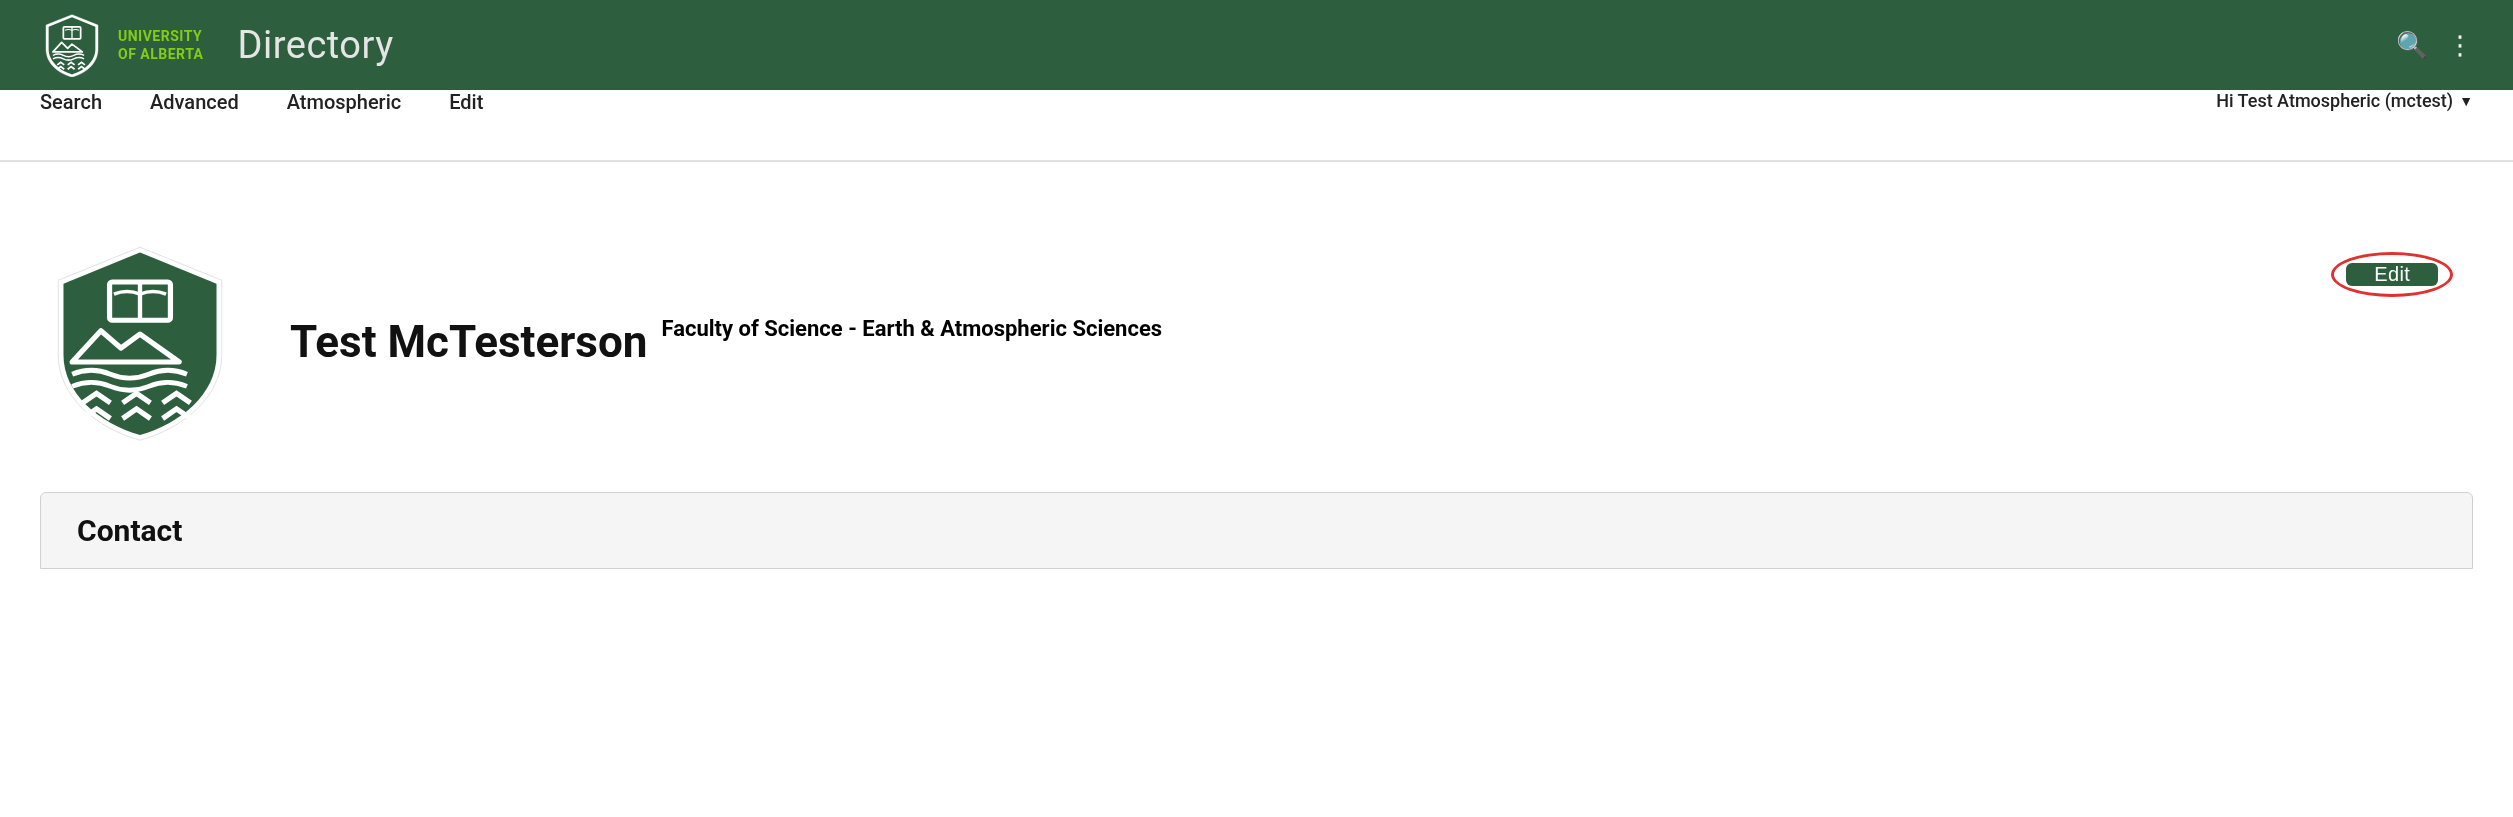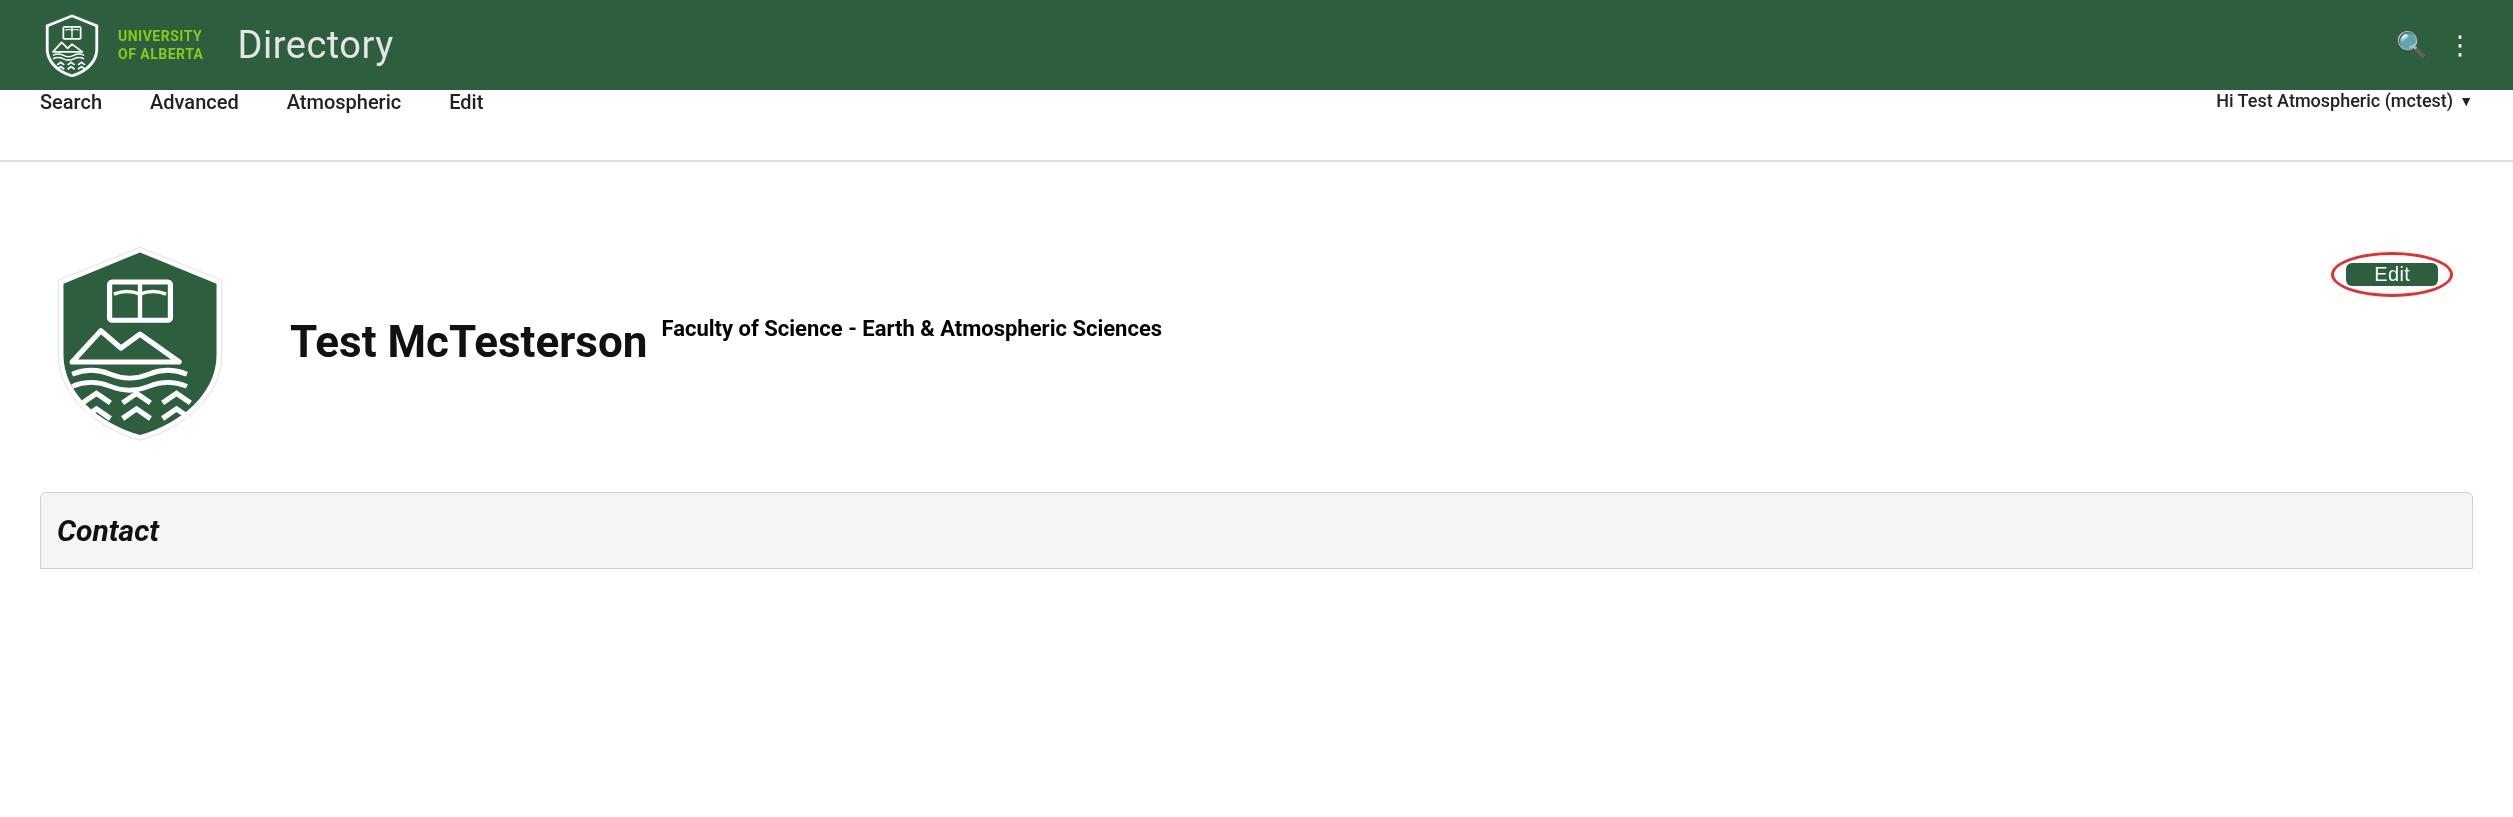--- a/index.html
+++ b/index.html
@@ -151,22 +151,21 @@
       padding: 0 28px;
       cursor: pointer;
       letter-spacing: 0.3px;
     }
 
     
     .contact-section {
       border: 1.5px solid #d0d0d0;
       border-radius: 6px 6px 0 0;
       background: #f5f5f5;
-      padding: 20px 16px;
-      font-style: italic;
+      padding: 20px 36px;
     }
     .contact-heading {
       font-size: 30px;
       font-weight: 700;
       color: #111;
     }
   </style>
 </head>
 <body>
 

